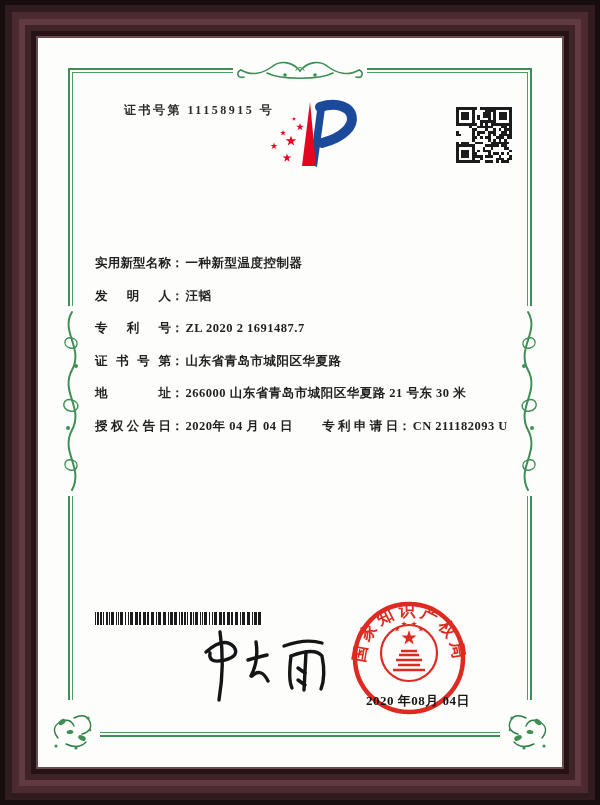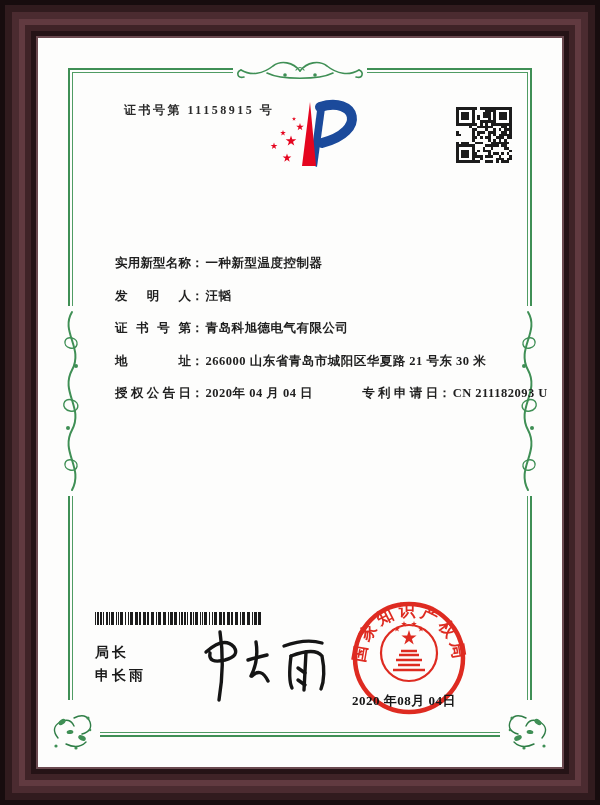--- a/index.html
+++ b/index.html
@@ -31,41 +31,41 @@
 
   .certno{position:absolute;left:88px;top:102px;font-size:12px;font-weight:bold;
     letter-spacing:2.5px;color:#2a2a2a;z-index:3;margin-left:36px;}
   .logo{position:absolute;left:258px;top:97px;z-index:3;}
   .qr{position:absolute;left:456px;top:107px;width:56px;height:56px;z-index:3;}
   .title{position:absolute;left:0;right:0;top:186px;text-align:center;font-size:27px;
     font-weight:bold;letter-spacing:8px;color:#111;z-index:3;}
 
   .fields{position:absolute;left:95px;top:256px;right:62px;z-index:3;}
   .frow{margin-bottom:17.5px;font-size:12.5px;font-weight:bold;line-height:15px;white-space:nowrap;}
-  .flabel{display:inline-block;width:76px;text-align:justify;text-align-last:justify;vertical-align:top;margin-left:20px;}
+  .flabel{display:inline-block;width:76px;text-align:justify;text-align-last:justify;vertical-align:top;}
   .fcolon{display:inline-block;margin:0 2px 0 0;}
   .fvalue{letter-spacing:0.5px;}
   .grantrow .pair2{margin-left:26px;}
 
   .paras{position:absolute;left:88px;right:66px;top:477px;z-index:3;
     font-size:12.5px;font-style:italic;line-height:21px;letter-spacing:0.8px;
     text-align:justify;color:#222;}
   .paras p{margin:0;text-indent:2em;}
 
   .barcode{position:absolute;left:95px;top:612px;width:172px;height:13px;z-index:3;}
   .barcode i{position:absolute;top:0;bottom:0;background:#1c1c1c;}
 
   .director{position:absolute;left:95px;top:641px;z-index:3;
     font-family:"Liberation Sans","DejaVu Sans",sans-serif;font-weight:bold;
     font-size:14px;letter-spacing:3px;color:#1a1a1a;line-height:23px;}
   .signature{position:absolute;left:192px;top:624px;z-index:4;}
 
   .seal{position:absolute;left:349px;top:598px;width:120px;height:120px;z-index:3;opacity:0.95;}
   .sealdate{position:absolute;left:352px;top:692px;width:132px;z-index:5;
-    font-size:13px;font-weight:bold;letter-spacing:0.5px;color:#161616;white-space:nowrap;}
+    font-size:13px;font-weight:bold;letter-spacing:0.5px;color:#161616;white-space:nowrap;text-align:center;}
   .hiddefs{position:absolute;width:0;height:0;overflow:hidden;}
 </style>
 </head>
 <body>
 
 <div class="page">
 
   <svg class="hiddefs" aria-hidden="true">
     <defs>
       <path id="st" d="M0,-1 L0.2245,-0.309 L0.951,-0.309 L0.3633,0.118 L0.5878,0.809 L0,0.382 L-0.5878,0.809 L-0.3633,0.118 L-0.951,-0.309 L-0.2245,-0.309 Z"></path>
@@ -310,21 +310,24 @@
 
 
   <div class="fields">
     <div class="frow">
       <span class="flabel">实用新型名称</span><span class="fcolon">：</span><span class="fvalue">一种新型温度控制器</span>
     </div>
     <div class="frow">
       <span class="flabel">发明人</span><span class="fcolon">：</span><span class="fvalue">汪韬</span>
     </div>
     <div class="frow">
-      <span class="flabel">证书号第</span><span class="fcolon">：</span><span class="fvalue">青岛科旭德电气有限公司</span>
+      <span class="flabel">专利号</span><span class="fcolon">：</span><span class="fvalue">ZL 2020 2 1691487.7</span>
+    </div>
+    <div class="frow">
+      <span class="flabel">证书号第</span><span class="fcolon">：</span><span class="fvalue">山东省青岛市城阳区华夏路</span>
     </div>
     <div class="frow">
       <span class="flabel">地址</span><span class="fcolon">：</span><span class="fvalue">266000 山东省青岛市城阳区华夏路 21 号东 30 米</span>
     </div>
     <div class="frow grantrow">
       <span><span class="flabel">授权公告日</span><span class="fcolon">：</span><span class="fvalue">2020年 04 月 04 日</span></span>
       <span class="pair2"><span class="flabel">专利申请日</span><span class="fcolon">：</span><span class="fvalue">CN 211182093 U</span></span>
     </div>
   </div>
 
@@ -373,24 +376,20 @@
       <i style="left:136px;width:2px"></i>
       <i style="left:140px;width:3px"></i>
       <i style="left:145px;width:1px"></i>
       <i style="left:147px;width:3px"></i>
       <i style="left:152px;width:3px"></i>
       <i style="left:157px;width:1px"></i>
       <i style="left:159px;width:3px"></i>
       <i style="left:163px;width:3px"></i>
     </div>
 
-  <div class="director">
-    <div>局长</div>
-    <div>申长雨</div>
-  </div>
 
   <div class="signature">
     <svg width="150" height="85" viewBox="0 0 150 85" fill="none" stroke="#151515" stroke-width="3.4" stroke-linecap="round" stroke-linejoin="round">
       <path d="M14,28 q18,-16 28,-5 q6,9 -9,13 q-17,4 -15,-7"></path>
       <path d="M28,8 q5,32 -1,68"></path>
       <path d="M64,18 q3,18 -5,34"></path>
       <path d="M56,36 q11,-3 19,-5"></path>
       <path d="M60,52 q9,-9 16,5"></path>
       <path d="M92,22 q22,-8 38,-3"></path>
       <path d="M99,32 q-3,24 1,32"></path>

